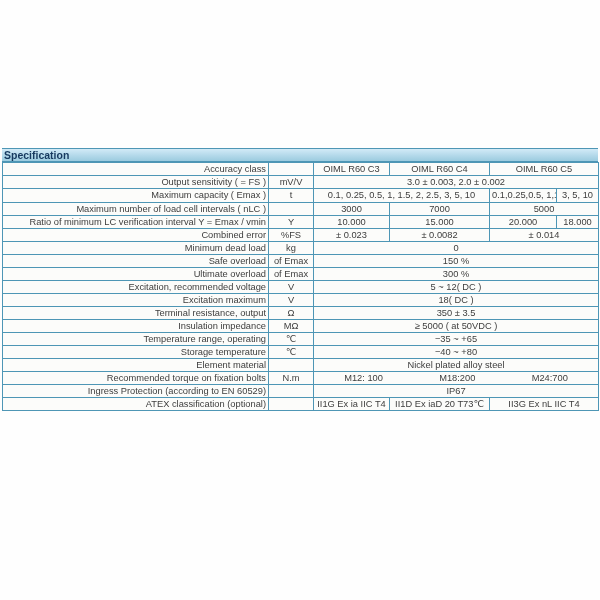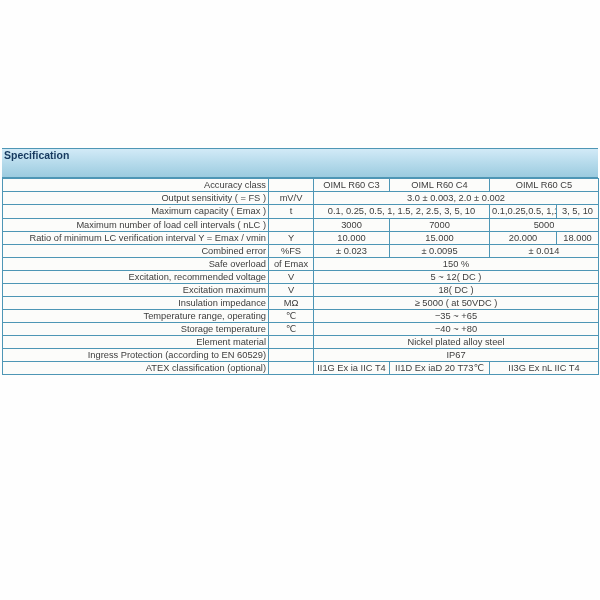--- a/index.html
+++ b/index.html
@@ -11,21 +11,21 @@
     position:relative;
     overflow:hidden;
   }
   .sheet{
     position:absolute;
     left:2px;top:148px;
     width:596px;
   }
   .spec-bar{
     box-sizing:border-box;
-    height:30px;
+    height:14px;
     background:linear-gradient(180deg,#d2eaf7 0%,#b3d9ea 55%,#9ccbdf 100%);
     border-top:1px solid #4e96b5;
     border-bottom:1px solid #4e96b5;
     color:#16395f;
     font-size:10.5px;
     font-weight:bold;
     line-height:13px;
     padding-left:2px;
   }
   table.spec{
@@ -113,46 +113,61 @@
         <td class="val">10.000</td>
         <td class="val">15.000</td>
         <td class="val">20.000</td>
         <td class="val">18.000</td>
       </tr>
 
       <tr>
         <td class="lbl">Combined error</td>
         <td class="unit">%FS</td>
         <td class="val">± 0.023</td>
-        <td class="val">± 0.0095</td>
+        <td class="val">± 0.0082</td>
         <td class="val" colspan="2">± 0.014</td>
       </tr>
 
+      <tr>
+        <td class="lbl">Minimum dead load</td>
+        <td class="unit">kg</td>
+        <td class="val" colspan="4">0</td>
+      </tr>
 
       <tr>
         <td class="lbl">Safe overload</td>
         <td class="unit">of Emax</td>
         <td class="val" colspan="4">150 %</td>
       </tr>
 
+      <tr>
+        <td class="lbl">Ultimate overload</td>
+        <td class="unit">of Emax</td>
+        <td class="val" colspan="4">300 %</td>
+      </tr>
 
 
       <tr>
         <td class="lbl">Excitation, recommended voltage</td>
         <td class="unit">V</td>
         <td class="val" colspan="4">5 ~ 12( DC )</td>
       </tr>
 
       <tr>
         <td class="lbl">Excitation maximum</td>
         <td class="unit">V</td>
         <td class="val" colspan="4">18( DC )</td>
       </tr>
 
 
+      <tr>
+        <td class="lbl">Terminal resistance, output</td>
+        <td class="unit">Ω</td>
+        <td class="val" colspan="4">350 ± 3.5</td>
+      </tr>
 
       <tr>
         <td class="lbl">Insulation impedance</td>
         <td class="unit">MΩ</td>
         <td class="val" colspan="4">≥ 5000 ( at 50VDC )</td>
       </tr>
 
 
       <tr>
         <td class="lbl">Temperature range, operating</td>
@@ -165,20 +180,31 @@
         <td class="unit">℃</td>
         <td class="val" colspan="4">−40 ~ +80</td>
       </tr>
 
       <tr>
         <td class="lbl">Element material</td>
         <td class="unit"></td>
         <td class="val" colspan="4">Nickel plated alloy steel</td>
       </tr>
 
+      <tr>
+        <td class="lbl">Recommended torque on fixation bolts</td>
+        <td class="unit">N.m</td>
+        <td class="val" colspan="4">
+          <div class="torque-spread">
+            <span>M12: 100</span>
+            <span>M18:200</span>
+            <span>M24:700</span>
+          </div>
+        </td>
+      </tr>
 
       <tr>
         <td class="lbl">Ingress Protection (according to EN 60529)</td>
         <td class="unit"></td>
         <td class="val" colspan="4">IP67</td>
       </tr>
 
       <tr>
         <td class="lbl">ATEX classification (optional)</td>
         <td class="unit"></td>

